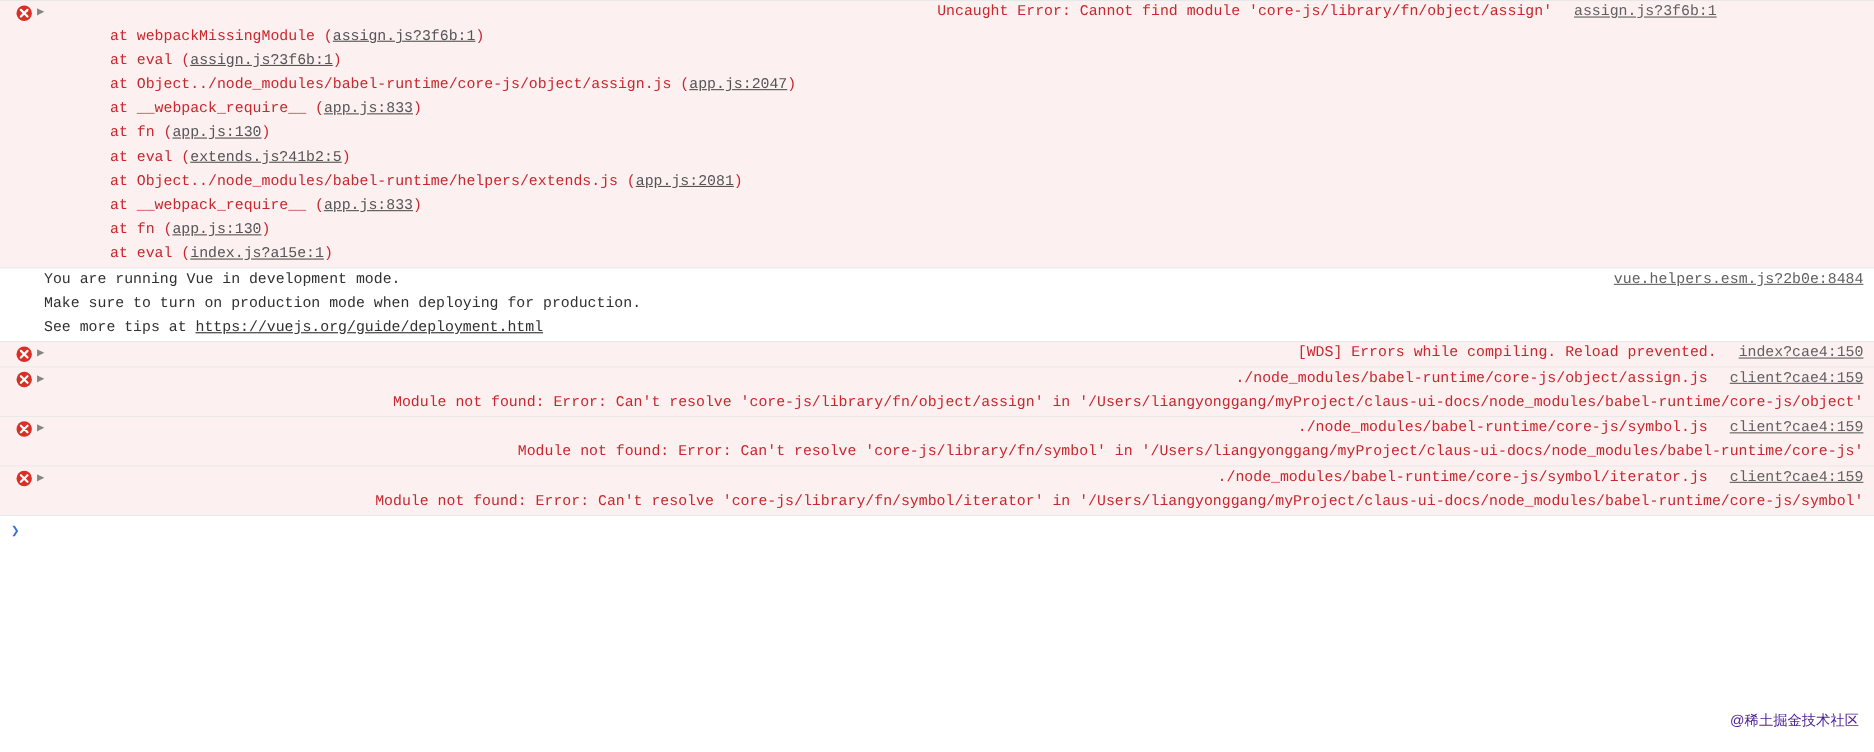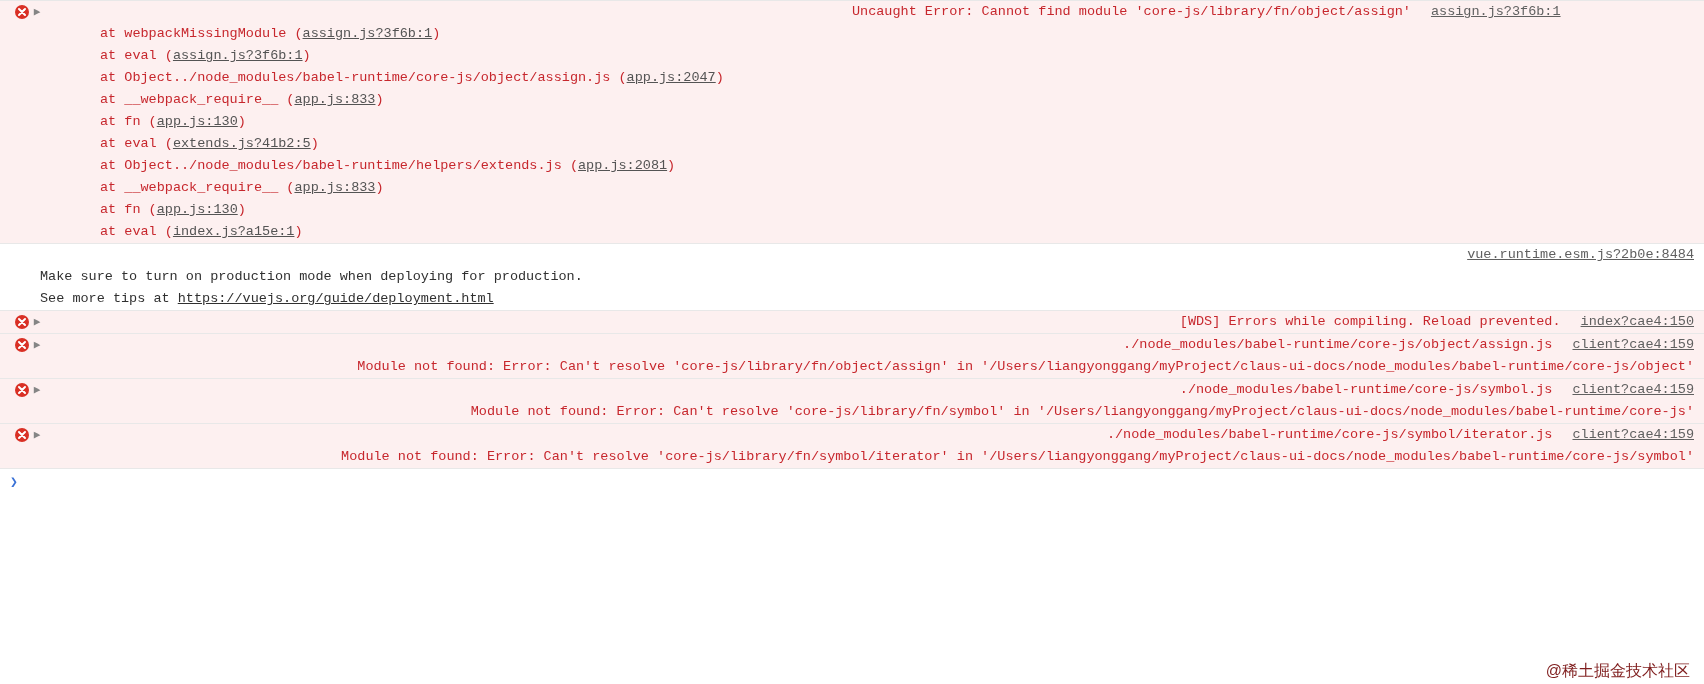--- a/index.html
+++ b/index.html
@@ -72,24 +72,24 @@
     position: absolute;
     left: 10px;
     top: 3px;
     color: #3a71d6;
     font-weight: bold;
     font-size: 13px;
   }
   .watermark {
     position: absolute;
     right: 14px;
-    bottom: 2px;
-    color: #7f1d1d;
+    bottom: 18px;
+    color: #4c1d95;
     font-family: -apple-system, sans-serif;
-    font-size: 16px;
+    font-size: 13px;
     pointer-events: none;
   }
   svg.err-icon { width: 16px; height: 16px; display:block; }
 </style>
 </head>
 <body>
 
 <div class="row firstrow">
   <span class="source">log.js?1afd:24</span>
 </div>
@@ -111,23 +111,23 @@
   <div class="stack"><span>at __webpack_require__ (</span><span class="link">app.js:833</span><span>)</span></div>
   <div class="stack"><span>at fn (</span><span class="link">app.js:130</span><span>)</span></div>
   <div class="stack"><span>at eval (</span><span class="link">extends.js?41b2:5</span><span>)</span></div>
   <div class="stack"><span>at Object../node_modules/babel-runtime/helpers/extends.js (</span><span class="link">app.js:2081</span><span>)</span></div>
   <div class="stack"><span>at __webpack_require__ (</span><span class="link">app.js:833</span><span>)</span></div>
   <div class="stack"><span>at fn (</span><span class="link">app.js:130</span><span>)</span></div>
   <div class="stack"><span>at eval (</span><span class="link">index.js?a15e:1</span><span>)</span></div>
 </div>
 
 <div class="row">
-  <span class="source">vue.runtime.esm.js?2b0e:8484</span>
+  <span class="source">vue.helpers.esm.js?2b0e:8484</span>
   <div class="info-lines">
-    <br>
+    <span>You are running Vue in development mode.</span><br>
     <span>Make sure to turn on production mode when deploying for production.</span><br>
     <span>See more tips at </span><span class="link">https://vuejs.org/guide/deployment.html</span>
   </div>
 </div>
 
 <div class="row error-row">
   <span class="icon-slot">
     <svg class="err-icon" viewBox="0 0 16 16">
         <circle cx="8" cy="8" r="7" fill="#d93025"></circle>
         <path d="M5 5 L11 11 M11 5 L5 11" stroke="#fff" stroke-width="2" stroke-linecap="round"></path>

